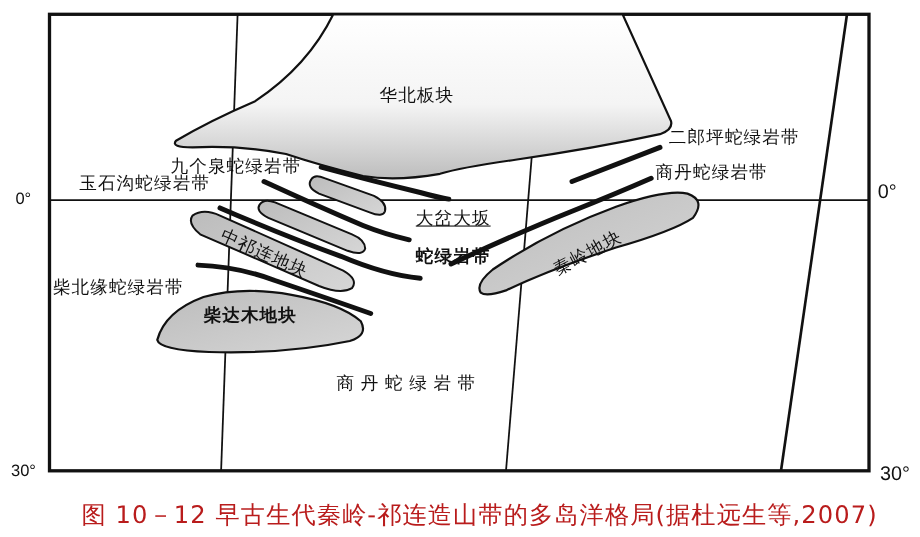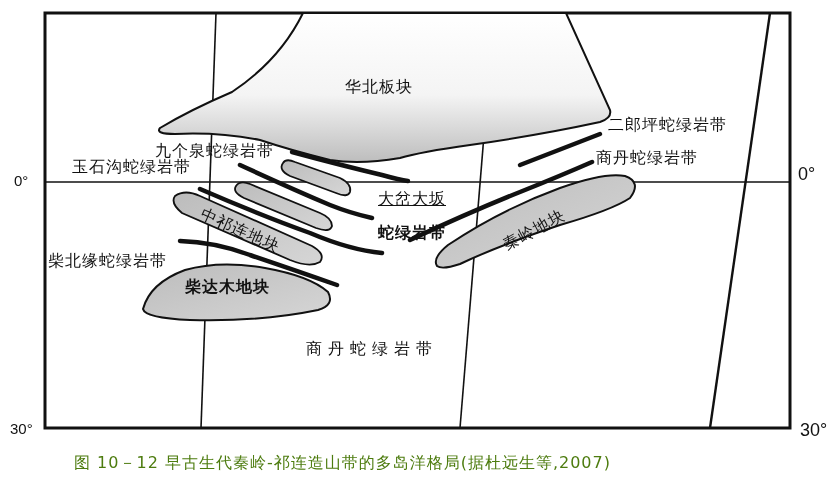--- a/index.html
+++ b/index.html
@@ -1,21 +1,21 @@
 <!DOCTYPE html>
 <html><head>
 <meta charset="utf-8">
 <style>
   html, body { margin: 0; padding: 0; background: #ffffff; }
   body { width: 836px; height: 488px; position: relative; overflow: hidden;
          font-family: "DejaVu Sans", "Liberation Sans", sans-serif; color: #111; }
   #map { position: absolute; left: 0; top: 0; width: 836px; height: 488px; }
   .lbl { position: absolute; font-size: 16px; line-height: 18px; white-space: nowrap; color: #111; letter-spacing: 1px; }
   .lat { position: absolute; font-size: 15px; font-family: "Liberation Sans", sans-serif; color: #111; }
-  .caption { position: absolute; left: 74px; top: 453px; font-size: 16px; white-space: nowrap; color: #4d7c0f; letter-spacing: 1px; }
+  .caption { position: absolute; left: 74px; top: 453px; font-size: 22px; white-space: nowrap; color: #b91c1c; letter-spacing: 1px; }
   .rot-qilian { transform: rotate(24deg); transform-origin: left top; }
   .rot-qinling { transform: rotate(-28deg); transform-origin: left top; }
 </style>
 </head>
 <body>
 
 <svg id="map" viewBox="0 0 836 488" xmlns="http://www.w3.org/2000/svg">
   <defs>
     <linearGradient id="ncGrad" x1="0" y1="0" x2="0" y2="1">
       <stop offset="0" stop-color="#ffffff"></stop>

